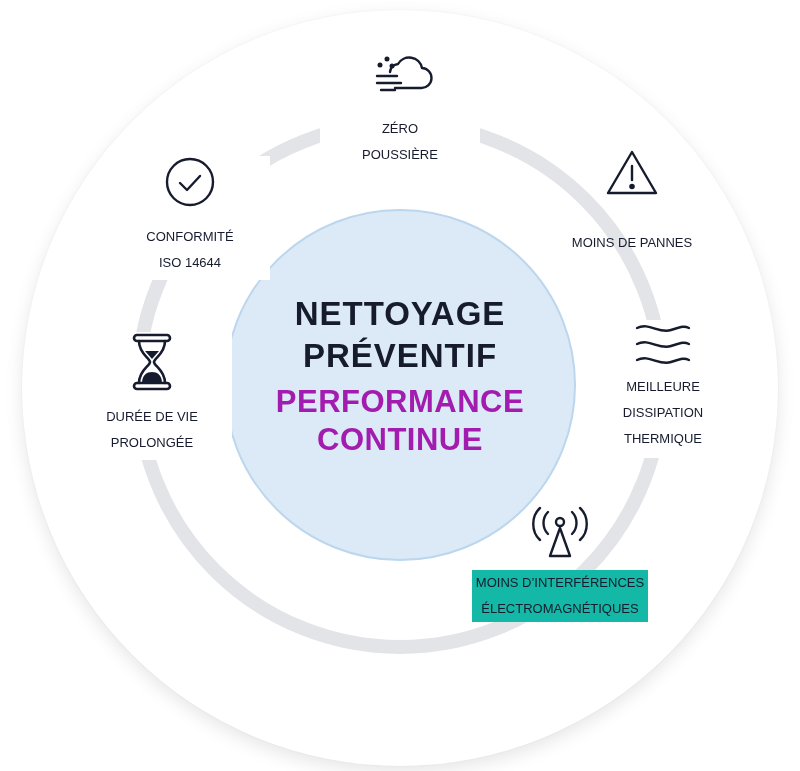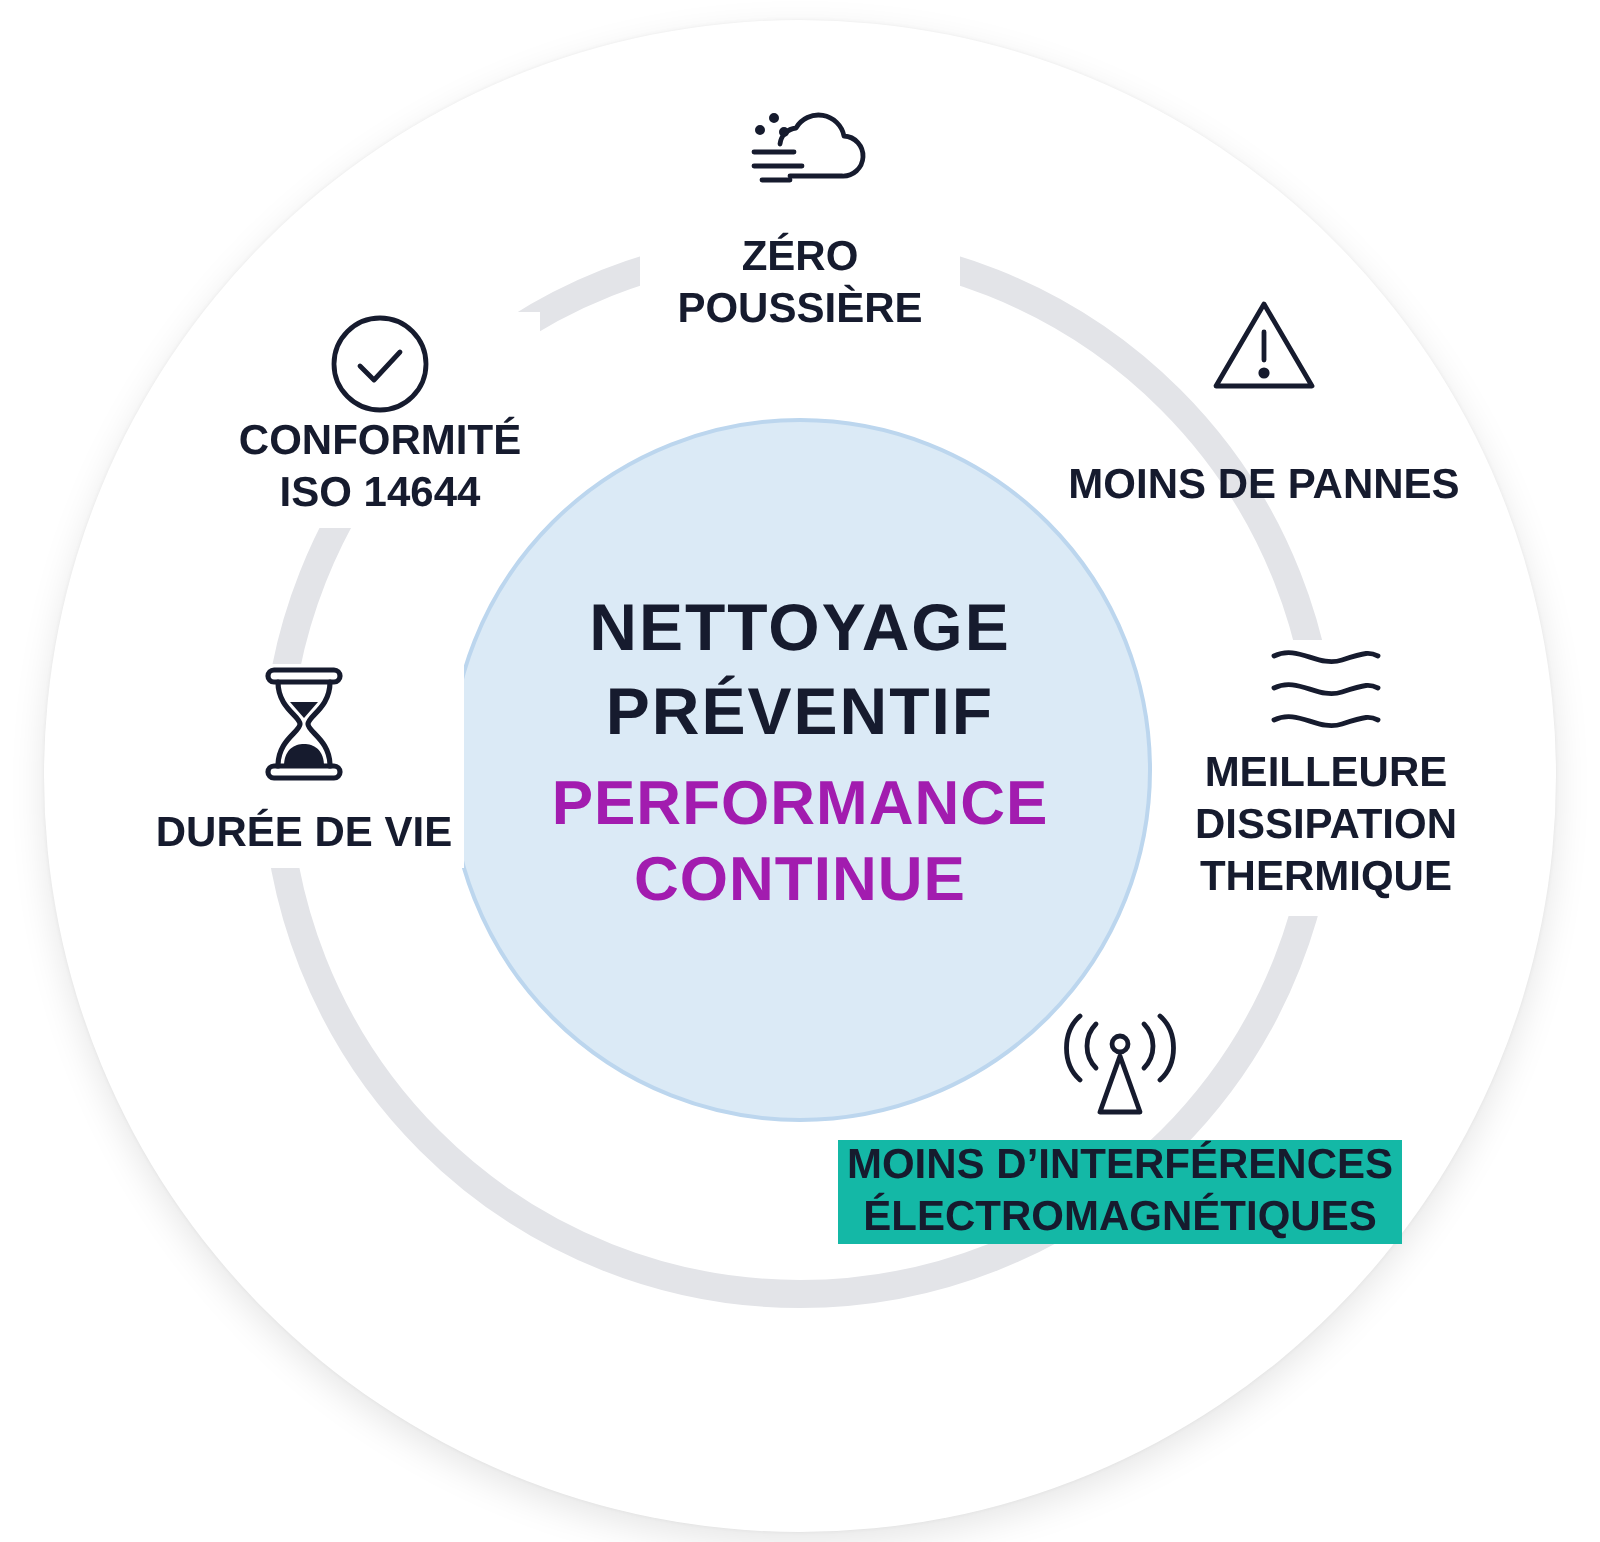--- a/index.html
+++ b/index.html
@@ -30,21 +30,21 @@
   }
   .center-subtitle {
     font-weight:700; font-size:31px; line-height:38px; letter-spacing:0.5px;
     color:#a21caf; margin-top:6px;
   }
   .benefit {
     position:absolute; text-align:center;
     display:flex; flex-direction:column; align-items:center;
   }
   .benefit .label {
-    font-weight:700; font-size:21px; line-height:26px; color:#161b2e;
+    font-weight:400; font-size:13px; line-height:26px; color:#161b2e;
     white-space:nowrap;
   }
   .icon svg { display:block; }
 </style>
 </head>
 <body>
 
 <div class="outer-disc"></div>
 
 <svg class="ring" width="800" height="771">
@@ -131,27 +131,28 @@
       <rect x="4" y="3" width="36" height="6" rx="3"></rect>
       <rect x="4" y="51" width="36" height="6" rx="3"></rect>
       <path d="M9 9 C9 22, 20 26, 20 30 C20 34, 9 38, 9 51"></path>
       <path d="M35 9 C35 22, 24 26, 24 30 C24 34, 35 38, 35 51"></path>
       <path d="M15 19 H29 L22 27 Z" fill="#161b2e" stroke="none"></path>
       <path d="M12 51 C12 43, 17 40, 22 40 C27 40, 32 43, 32 51 Z" fill="#161b2e" stroke="none"></path>
     </svg>
   </span>
   <div class="label" style="margin-top:12px;">
     <div>DURÉE DE VIE</div>
+    <div>PROLONGÉE</div>
   </div>
 </div>
 
 <div class="benefit" style="left:110px; top:156px; width:160px; background:#fff; padding-bottom:4px;">
   <span class="icon">
     <svg width="52" height="52" viewBox="0 0 52 52" fill="none" stroke="#161b2e" stroke-width="2.4" stroke-linecap="round" stroke-linejoin="round">
       <circle cx="26" cy="26" r="23"></circle>
       <path d="M16 27 L23 34 L36 20"></path>
     </svg>
   </span>
-  <div class="label" style="">
+  <div class="label" style="margin-top:16px;">
     <div>CONFORMITÉ</div>
     <div>ISO 14644</div>
   </div>
 </div>
 
 </body></html>

